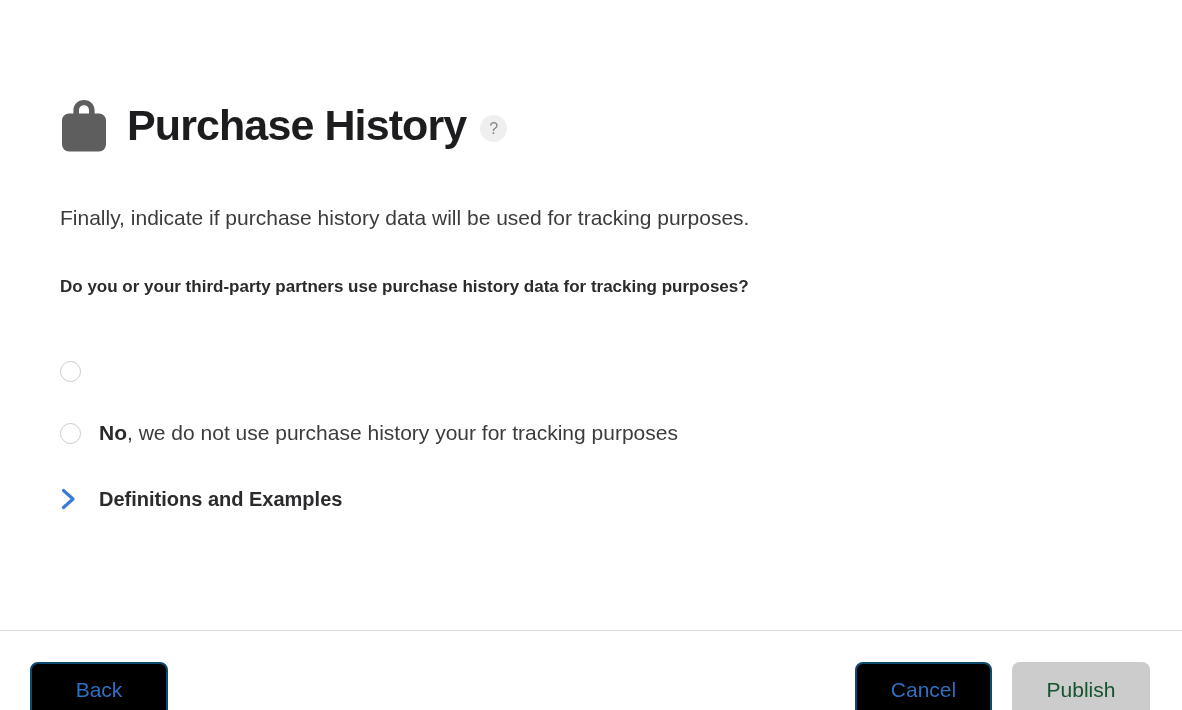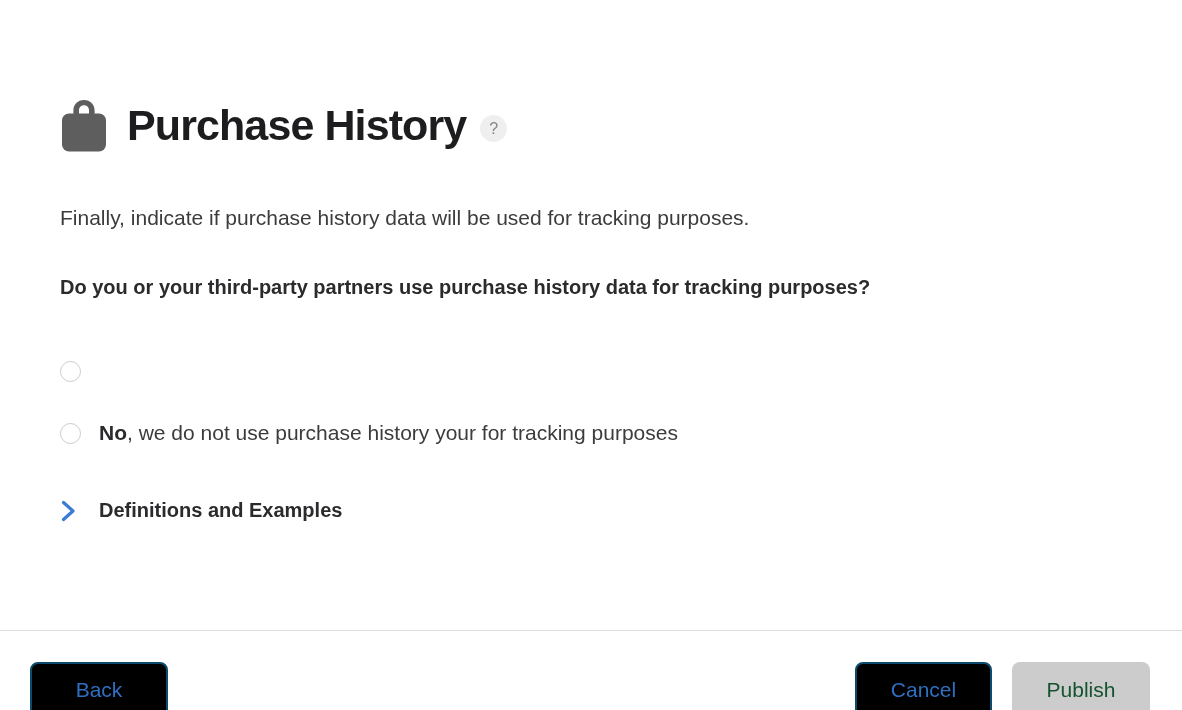--- a/index.html
+++ b/index.html
@@ -80,21 +80,21 @@
     top: 174px;
     font-size: 21px;
     color: #3c3c3e;
     line-height: 28px;
     white-space: nowrap;
   }
   .question-text {
     position: absolute;
     left: 60px;
     top: 243px;
-    font-size: 20px;
+    font-size: 17px;
     font-weight: bold;
     color: #2b2b2d;
     line-height: 28px;
     white-space: nowrap;
     text-align: right;
   }
 
   
   .options {
     position: absolute;
@@ -129,21 +129,21 @@
     font-weight: bold;
     color: #2b2b2d;
   }
 
   
   .disclosure-row {
     position: absolute;
     left: 60px;
     top: 458px;
     display: flex;
-    align-items: flex-end;
+    align-items: flex-start;
     height: 34px;
     cursor: pointer;
   }
   .chevron-icon {
     width: 18px;
     height: 22px;
     flex: 0 0 auto;
     margin-right: 21px;
     display: block;
   }

